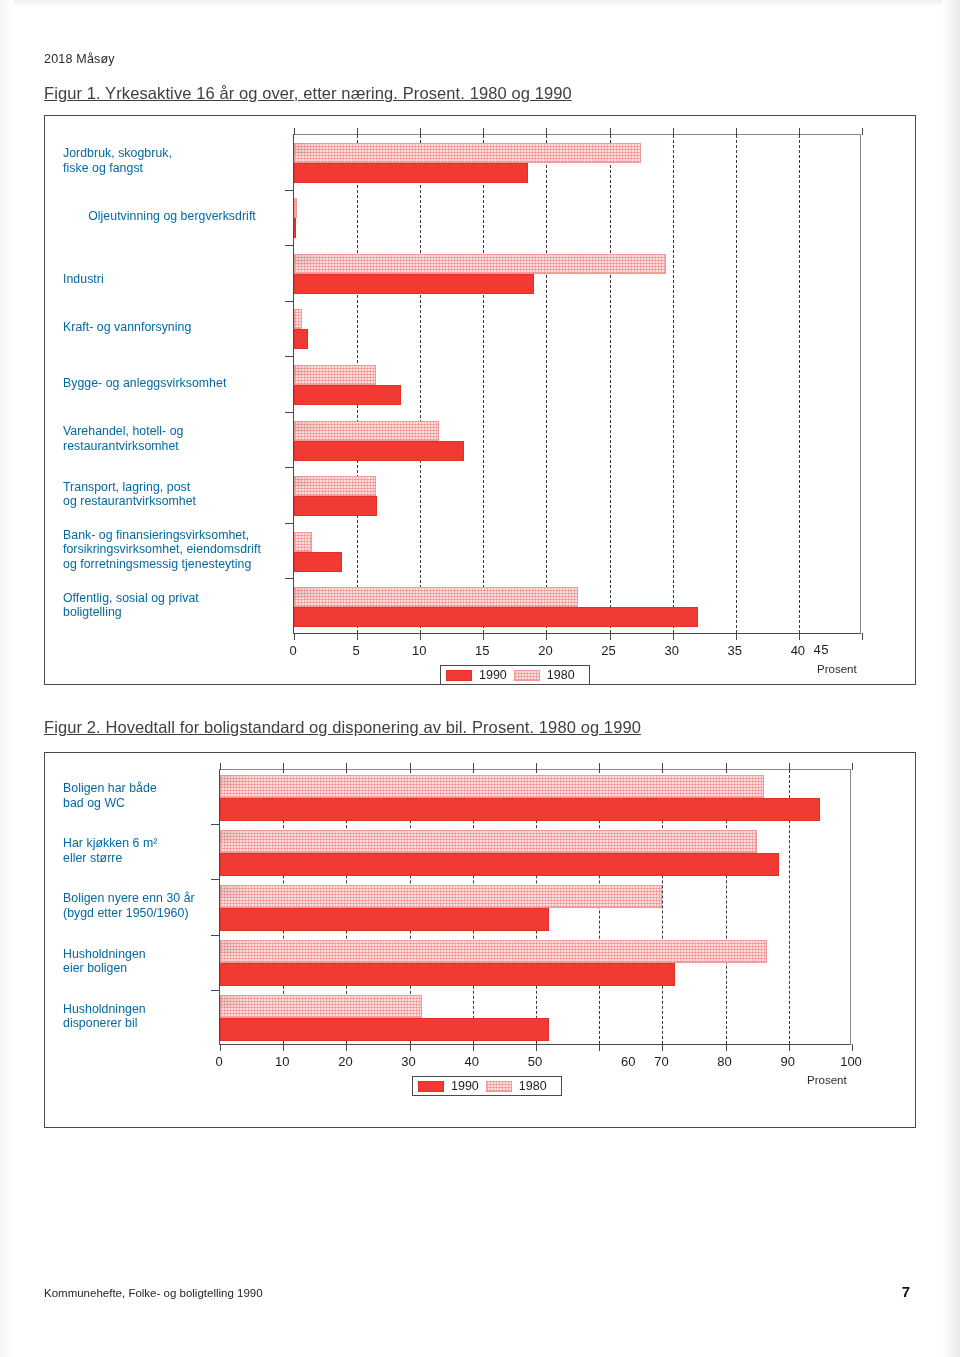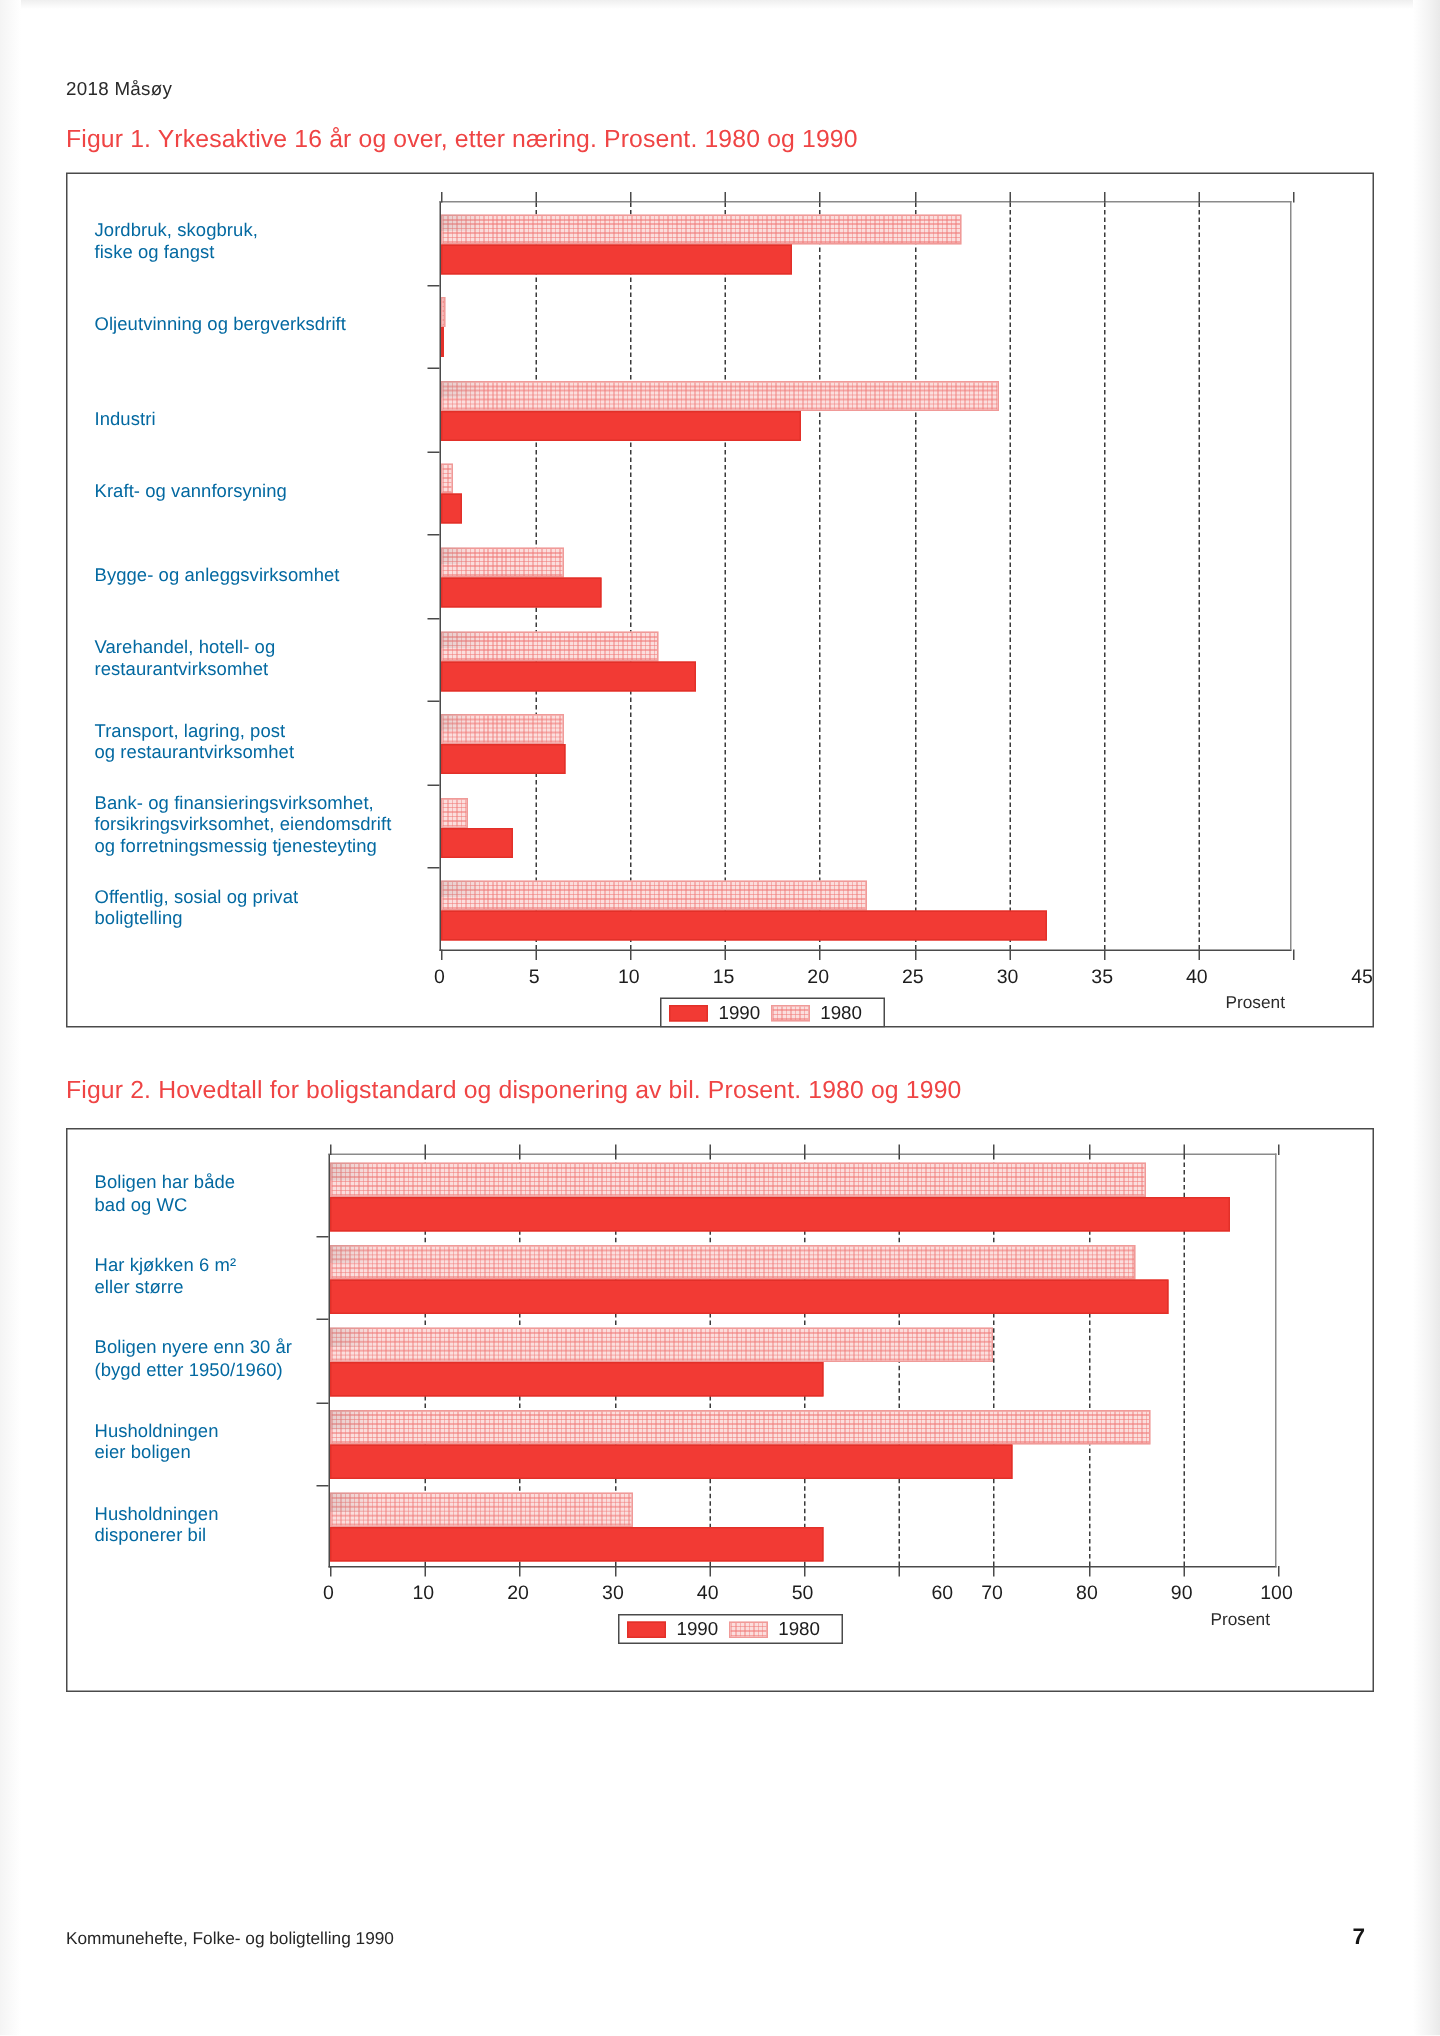--- a/index.html
+++ b/index.html
@@ -11,21 +11,21 @@
     position:relative;
     overflow:hidden;
   }
   
   .page-edge-top{position:absolute;left:0;top:0;width:960px;height:6px;background:linear-gradient(#efefef,#ffffff);}
   .page-edge-right{position:absolute;right:0;top:0;width:18px;height:1357px;background:linear-gradient(90deg,#ffffff,#f3f3f3 60%,#e9e9e9);}
   .page-edge-left{position:absolute;left:0;top:0;width:14px;height:1357px;background:linear-gradient(270deg,#ffffff,#f4f4f4);}
 
   .kommune-id{position:absolute;left:44px;top:52px;font-size:12.5px;letter-spacing:.2px;color:#2a2a2a;}
 
-  .fig-title{position:absolute;font-size:16.5px;color:#ef4444;letter-spacing:.1px;white-space:nowrap;}
+  .fig-title{position:absolute;font-size:16.5px;color:#404040;letter-spacing:.1px;white-space:nowrap;text-decoration:underline;}
   #fig1-title{left:44px;top:84px;}
   #fig2-title{left:44px;top:718px;}
 
   .chart-frame{position:absolute;border:1.3px solid #4a4a4a;background:#fff;box-sizing:border-box;}
   #chart1-frame{left:44px;top:115px;width:872px;height:570px;}
   #chart2-frame{left:44px;top:752px;width:872px;height:376px;}
 
   
   .plot{position:absolute;box-sizing:border-box;border-left:1.4px solid #4a4a4a;border-top:1.2px solid #8a8a8a;border-right:1.2px solid #8a8a8a;border-bottom:1.4px solid #4a4a4a;}
   .gridline{position:absolute;top:0;bottom:0;width:0;border-left:1.5px dashed #3a3a3a;}
@@ -124,28 +124,28 @@
     </div>
     <div class="axis-num" style="left: 248px; top: 527px;">0</div>
     <div class="axis-num" style="left: 311.111px; top: 527px;">5</div>
     <div class="axis-num" style="left: 374.222px; top: 527px;">10</div>
     <div class="axis-num" style="left: 437.333px; top: 527px;">15</div>
     <div class="axis-num" style="left: 500.444px; top: 527px;">20</div>
     <div class="axis-num" style="left: 563.556px; top: 527px;">25</div>
     <div class="axis-num" style="left: 626.667px; top: 527px;">30</div>
     <div class="axis-num" style="left: 689.778px; top: 527px;">35</div>
     <div class="axis-num" style="left: 752.889px; top: 527px;">40</div>
-    <div class="axis-num" style="left: 863px; top: 527px;">45</div>
+    <div class="axis-num" style="left: 776px; top: 527px; font-family: Liberation Mono, monospace;">45</div>
     <div class="axis-unit" style="left: 772px; top: 547px;">Prosent</div>
     <div class="cat-label" style="left: 18px; width: 218px; top: 30.1778px;">
       <div>Jordbruk, skogbruk,</div>
       <div>fiske og fangst</div>
     </div>
     <div class="cat-tick" style="left: 240px; top: 73.5556px;"></div>
-    <div class="cat-label" style="left: 18px; width: 218px; top: 93.0333px;">
+    <div class="cat-label" style="left: 18px; width: 218px; top: 93.0333px; text-align: center;">
       <div>Oljeutvinning og bergverksdrift</div>
     </div>
     <div class="cat-tick" style="left: 240px; top: 129.111px;"></div>
     <div class="cat-label" style="left: 18px; width: 218px; top: 156px;">
       <div>Industri</div>
     </div>
     <div class="cat-tick" style="left: 240px; top: 184.667px;"></div>
     <div class="cat-label" style="left: 18px; width: 218px; top: 204.144px;">
       <div>Kraft- og vannforsyning</div>
     </div>

